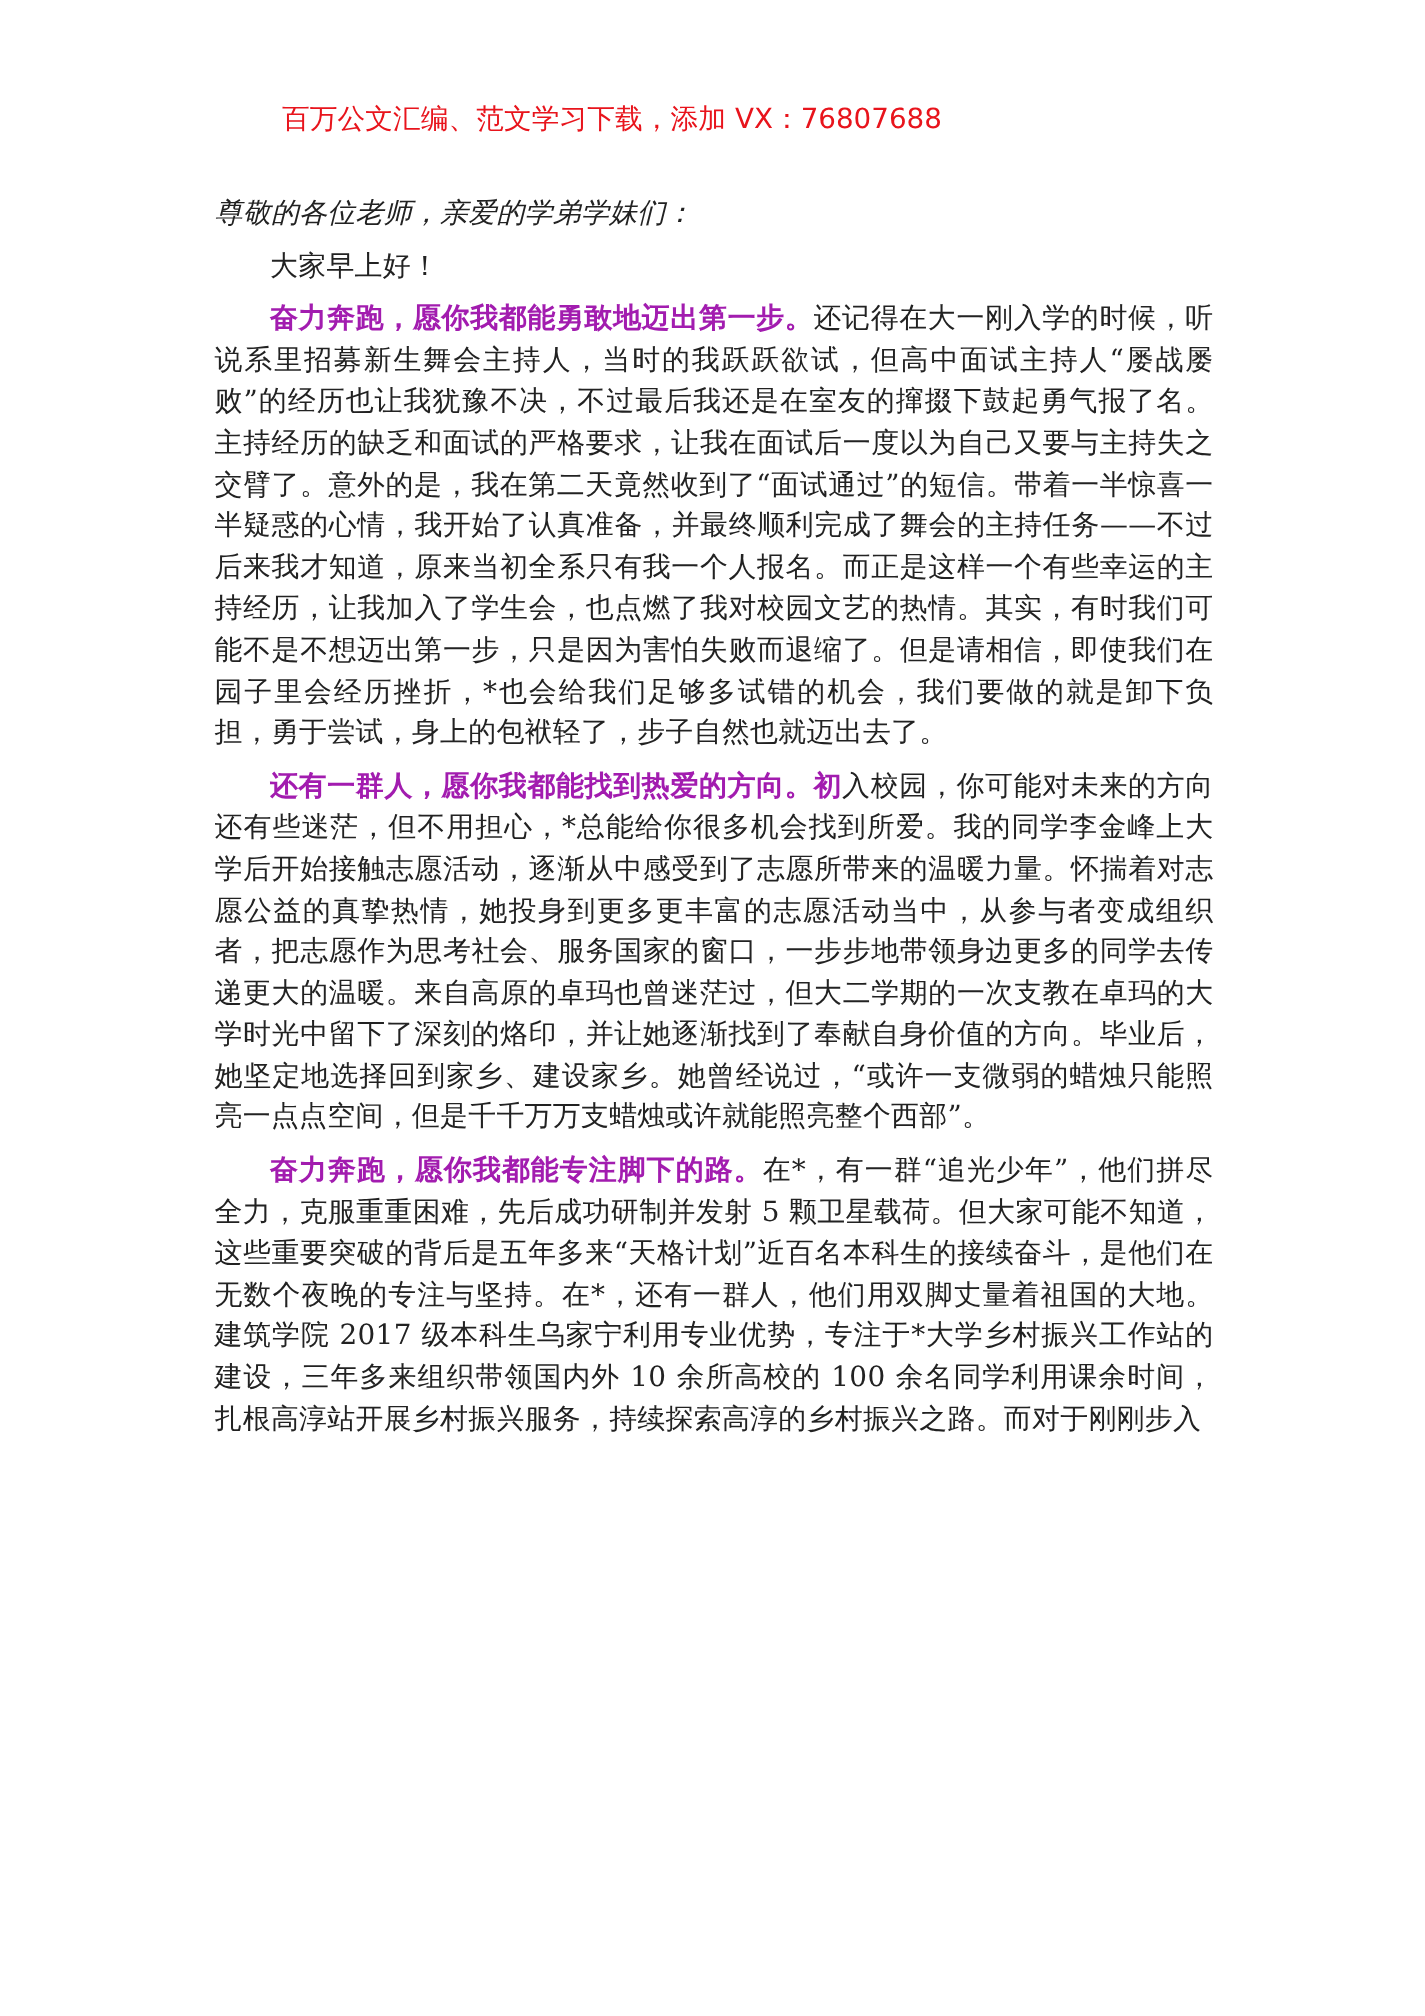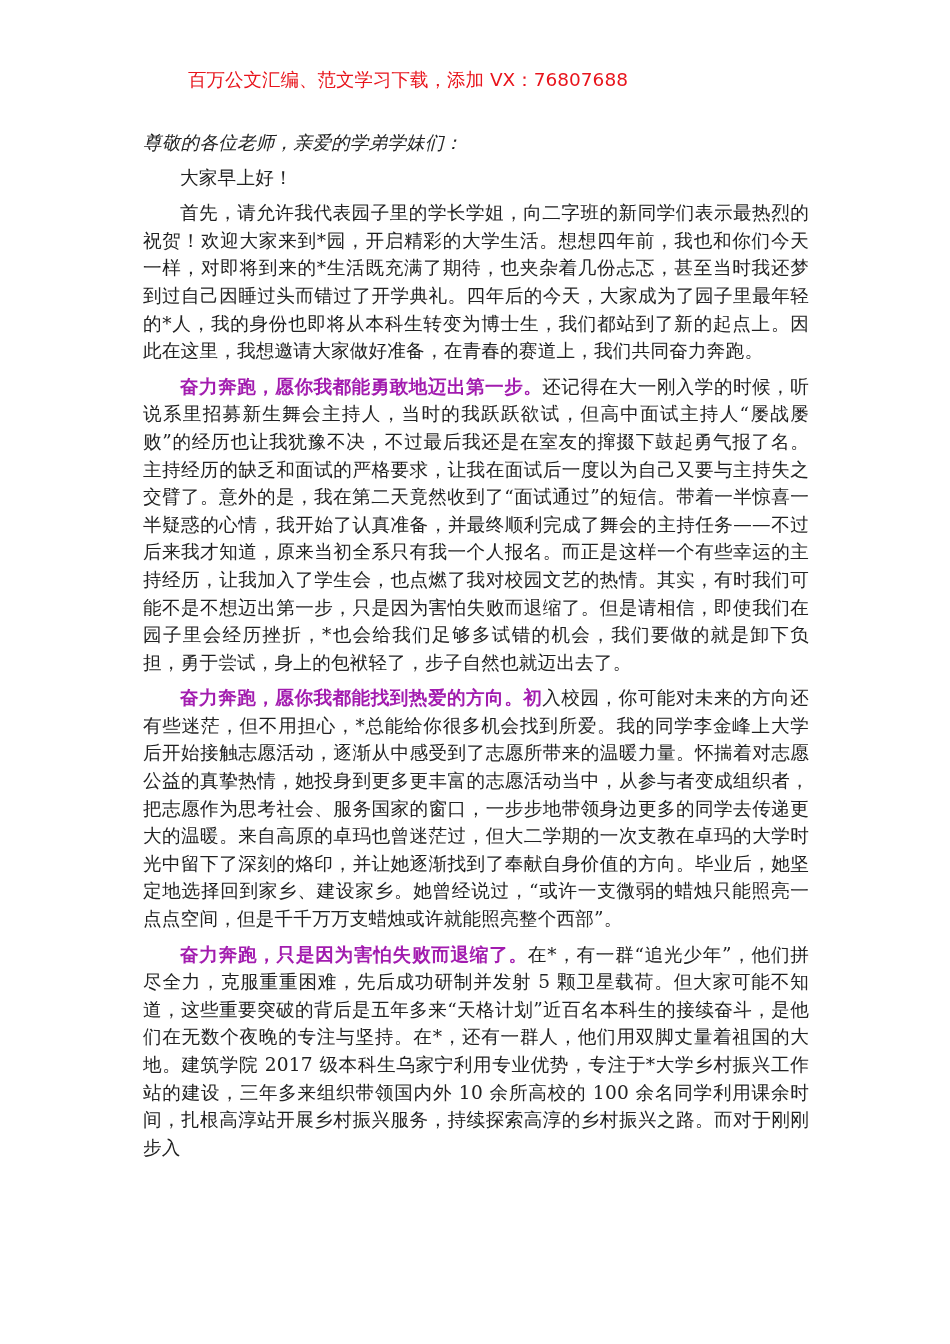--- a/index.html
+++ b/index.html
@@ -64,20 +64,19 @@
 </head>
 <body>
 
 <div class="header">百万公文汇编、范文学习下载，添加 VX：76807688</div>
 
 <div class="page">
   <p class="line salutation">尊敬的各位老师，亲爱的学弟学妹们：</p>
 
   <p class="para greeting">大家早上好！</p>
 
-  <p class="para"><span>首先，请允许我代表园子里的学长学姐，向二字班的新同学们表示最热烈的祝贺！欢迎大家来到*园，开启精彩的大学生活。想想四年前，我也和你们今天一样，对即将到来的*生活既充满了期待，也夹杂着几份忐忑，甚至当时我还梦到过自己因睡过头而错过了开学典礼。四年后的今天，大家成为了园子里最年轻的*人，我的身份也即将从本科生转变为博士生，我们都站到了新的起点上。因此在这里，我想邀请大家做好准备，在青春的赛道上，我们共同奋力奔跑。</span></p>
 
   <p class="para"><span class="bold">奋力奔跑，愿你我都能勇敢地迈出第一步。</span><span>还记得在大一刚入学的时候，听说系里招募新生舞会主持人，当时的我跃跃欲试，但高中面试主持人“屡战屡败”的经历也让我犹豫不决，不过最后我还是在室友的撺掇下鼓起勇气报了名。主持经历的缺乏和面试的严格要求，让我在面试后一度以为自己又要与主持失之交臂了。意外的是，我在第二天竟然收到了“面试通过”的短信。带着一半惊喜一半疑惑的心情，我开始了认真准备，并最终顺利完成了舞会的主持任务——不过后来我才知道，原来当初全系只有我一个人报名。而正是这样一个有些幸运的主持经历，让我加入了学生会，也点燃了我对校园文艺的热情。其实，有时我们可能不是不想迈出第一步，只是因为害怕失败而退缩了。但是请相信，即使我们在园子里会经历挫折，*也会给我们足够多试错的机会，我们要做的就是卸下负担，勇于尝试，身上的包袱轻了，步子自然也就迈出去了。</span></p>
 
-  <p class="para"><span class="bold">奋力奔跑，愿你我都能找到热爱的方向。初</span><span>入校园，你可能对未来的方向还有些迷茫，但不用担心，*总能给你很多机会找到所爱。我的同学李金峰上大学后开始接触志愿活动，逐渐从中感受到了志愿所带来的温暖力量。怀揣着对志愿公益的真挚热情，她投身到更多更丰富的志愿活动当中，从参与者变成组织者，把志愿作为思考社会、服务国家的窗口，一步步地带领身边更多的同学去传递更大的温暖。来自高原的卓玛也曾迷茫过，但大二学期的一次支教在卓玛的大学时光中留下了深刻的烙印，并让她逐渐找到了奉献自身价值的方向。毕业后，她坚定地选择回到家乡、建设家乡。她曾经说过，“或许一支微弱的蜡烛只能照亮一点点空间，但是千千万万支蜡烛或许就能照亮整个西部”。</span></p>
+  <p class="para"><span class="bold">还有一群人，愿你我都能找到热爱的方向。初</span><span>入校园，你可能对未来的方向还有些迷茫，但不用担心，*总能给你很多机会找到所爱。我的同学李金峰上大学后开始接触志愿活动，逐渐从中感受到了志愿所带来的温暖力量。怀揣着对志愿公益的真挚热情，她投身到更多更丰富的志愿活动当中，从参与者变成组织者，把志愿作为思考社会、服务国家的窗口，一步步地带领身边更多的同学去传递更大的温暖。来自高原的卓玛也曾迷茫过，但大二学期的一次支教在卓玛的大学时光中留下了深刻的烙印，并让她逐渐找到了奉献自身价值的方向。毕业后，她坚定地选择回到家乡、建设家乡。她曾经说过，“或许一支微弱的蜡烛只能照亮一点点空间，但是千千万万支蜡烛或许就能照亮整个西部”。</span></p>
 
-  <p class="para"><span class="bold">奋力奔跑，只是因为害怕失败而退缩了。</span><span>在*，有一群“追光少年”，他们拼尽全力，克服重重困难，先后成功研制并发射 5 颗卫星载荷。但大家可能不知道，这些重要突破的背后是五年多来“天格计划”近百名本科生的接续奋斗，是他们在无数个夜晚的专注与坚持。在*，还有一群人，他们用双脚丈量着祖国的大地。建筑学院 2017 级本科生乌家宁利用专业优势，专注于*大学乡村振兴工作站的建设，三年多来组织带领国内外 10 余所高校的 100 余名同学利用课余时间，扎根高淳站开展乡村振兴服务，持续探索高淳的乡村振兴之路。而对于刚刚步入</span></p>
+  <p class="para"><span class="bold">奋力奔跑，愿你我都能专注脚下的路。</span><span>在*，有一群“追光少年”，他们拼尽全力，克服重重困难，先后成功研制并发射 5 颗卫星载荷。但大家可能不知道，这些重要突破的背后是五年多来“天格计划”近百名本科生的接续奋斗，是他们在无数个夜晚的专注与坚持。在*，还有一群人，他们用双脚丈量着祖国的大地。建筑学院 2017 级本科生乌家宁利用专业优势，专注于*大学乡村振兴工作站的建设，三年多来组织带领国内外 10 余所高校的 100 余名同学利用课余时间，扎根高淳站开展乡村振兴服务，持续探索高淳的乡村振兴之路。而对于刚刚步入</span></p>
 </div>
 
 </body></html>

